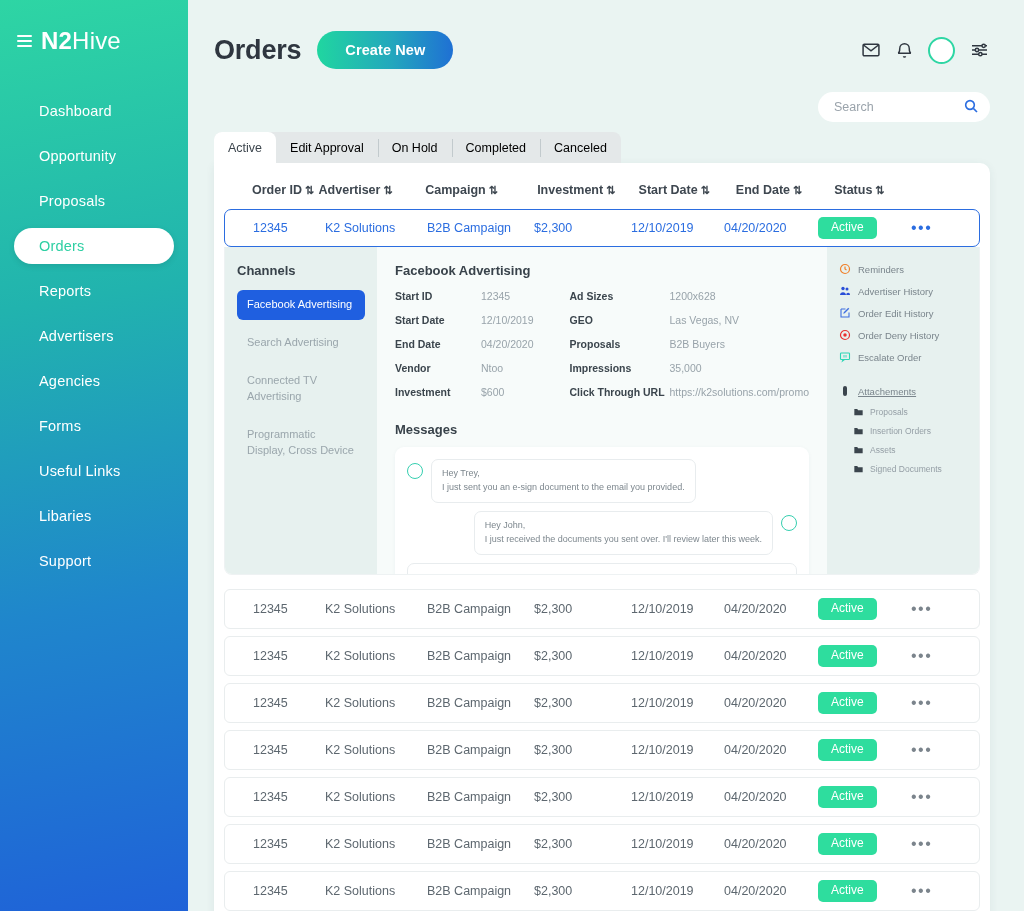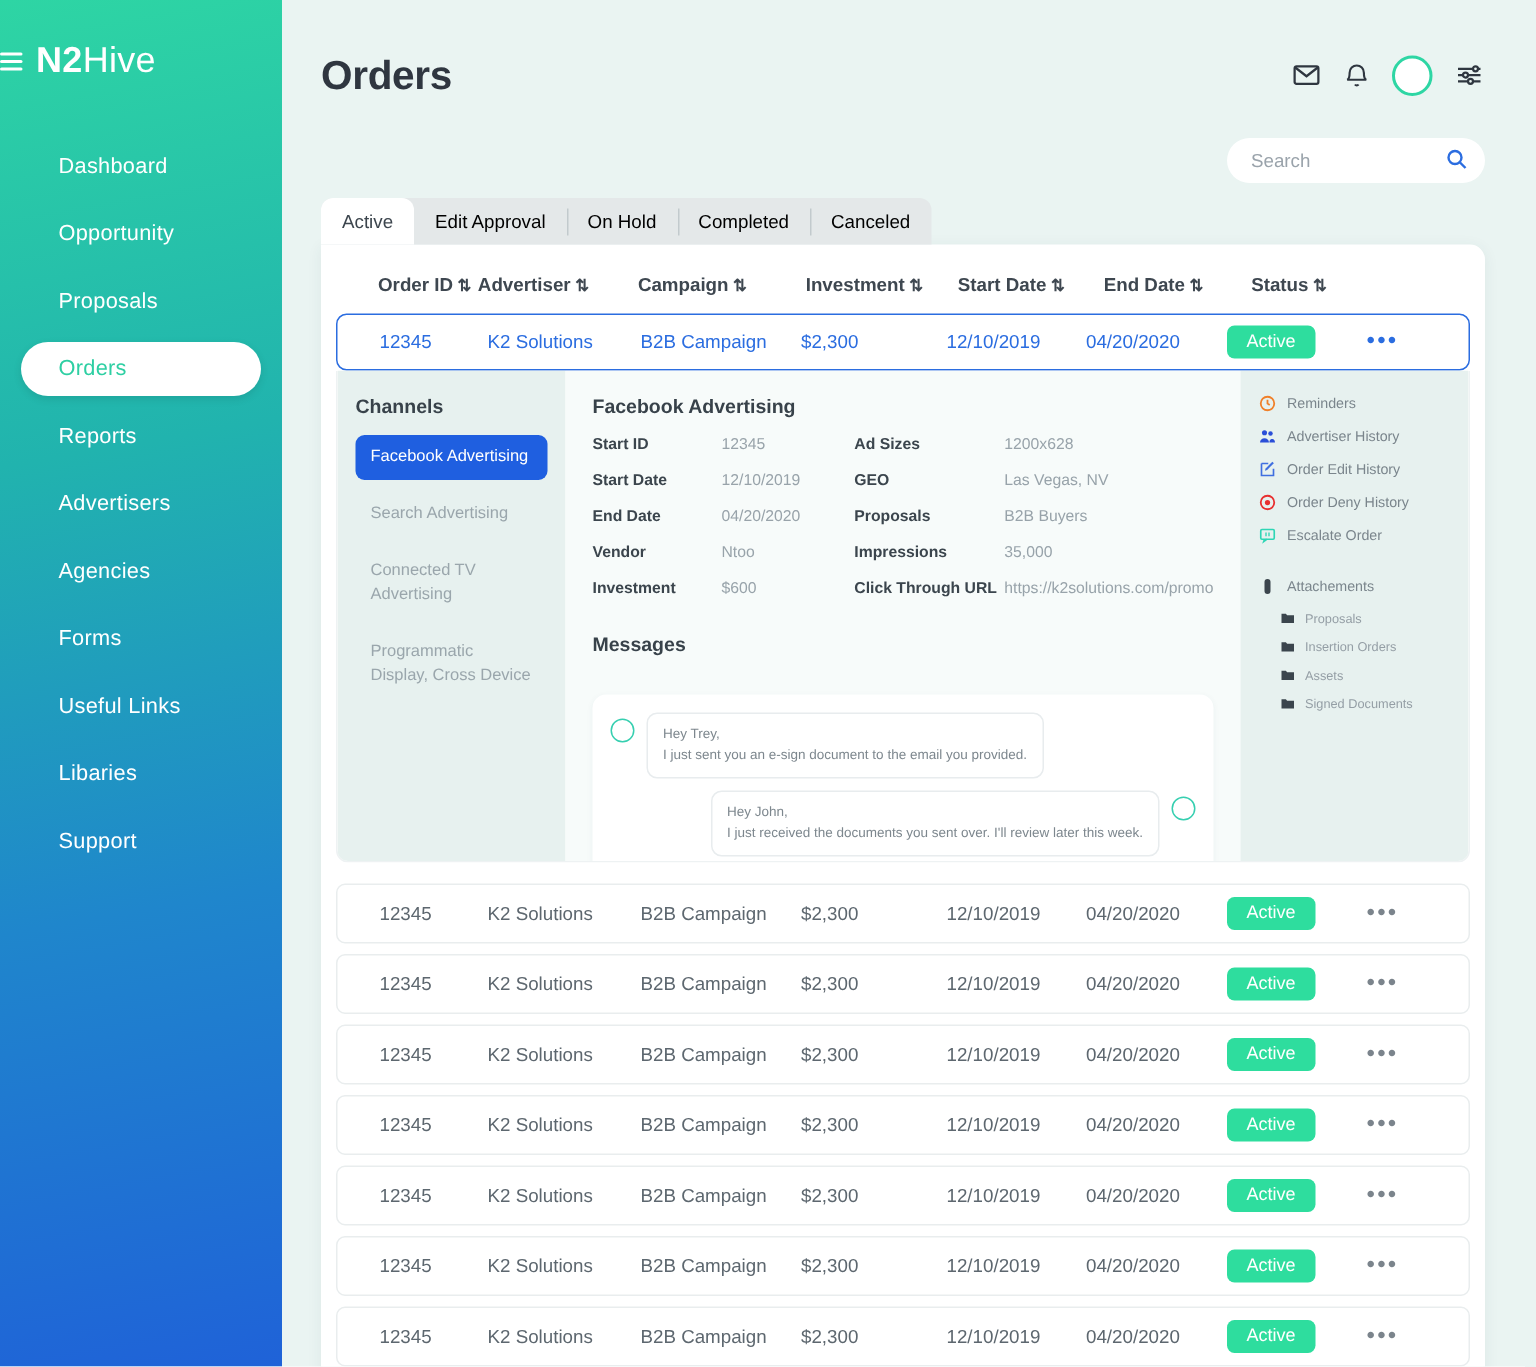--- a/index.html
+++ b/index.html
@@ -16,20 +16,21 @@
     width: 188px;
     flex: 0 0 188px;
     background: linear-gradient(170deg, #2ed5a4 0%, #21b3ae 33%, #1f86cc 66%, #1f62d8 100%);
     padding-top: 27px;
     color: #fff;
   }
   .brand {
     display: flex;
     align-items: center;
     gap: 9px;
+    padding-left: 17px;
     margin-bottom: 38px;
   }
   .hamburger { display: flex; flex-direction: column; gap: 3px; width: 15px; }
   .hamburger i { display: block; height: 2px; background: #fff; border-radius: 1px; }
   .brand-text { font-size: 24px; letter-spacing: .2px; }
   .brand-text b { font-weight: 700; }
   .brand-text span { font-weight: 300; }
 
   .nav { display: flex; flex-direction: column; }
   .nav-item {
@@ -244,21 +245,21 @@
   .chan.active { background: #1f5fe0; color: #fff; font-weight: 400; }
 
   .fields { display: flex; gap: 0; }
   .fcol { flex: 1; }
   .fcol.right { flex: 1.25; }
   .frow { display: flex; margin-bottom: 12px; font-size: 10.5px; }
   .fk { width: 86px; font-weight: 700; color: #3b454d; }
   .fk.wide { width: 100px; }
   .fv { color: #98a3aa; }
 
-  .msg-h { font-size: 13px; font-weight: 700; color: #38424a; margin: 12px 0 26px 0; }
+  .msg-h { font-size: 13px; font-weight: 700; color: #38424a; margin: 12px 0 10px 0; }
   .msg-box {
     background: #fff;
     border-radius: 9px;
     padding: 12px 12px 12px 12px;
     box-shadow: 0 1px 4px rgba(40,70,90,.05);
   }
   .msg-line { display: flex; align-items: flex-start; gap: 8px; margin-bottom: 8px; }
   .msg-line.right { justify-content: flex-end; }
   .bub-av {
     width: 16px; height: 16px; flex: 0 0 16px;
@@ -289,21 +290,21 @@
   .msg-input input::placeholder { color: #97a1a8; }
   .clip, .send { cursor: pointer; display: block; }
   .clip { margin-right: 10px; }
 
   .side-item {
     display: flex; align-items: center; gap: 7px;
     font-size: 9.5px; color: #7a858c;
     margin-bottom: 10px; cursor: pointer;
   }
   .side-item .si { width: 12px; height: 12px; flex: 0 0 12px; }
-  .att-h { margin-top: 22px; }
+  .att-h { margin-top: 22px; text-decoration: underline; }
   .att-item {
     display: flex; align-items: center; gap: 6px;
     font-size: 8.5px; color: #949ea5;
     margin: 0 0 9px 14px; cursor: pointer;
   }
 </style>
 </head>
 <body>
 
 <div class="app">
@@ -329,20 +330,21 @@
       <div class="nav-item">Useful Links</div>
       <div class="nav-item">Libaries</div>
       <div class="nav-item">Support</div>
     </nav>
   </aside>
 
   <main class="main">
 
     <div class="topbar">
       <div class="page-title">Orders</div>
+      <button class="create-btn">Create New</button>
       <div class="top-icons">
         <svg width="20" height="20" viewBox="0 0 24 24" fill="none" stroke="#2f3640" stroke-width="1.8">
             <rect x="2.5" y="5" width="19" height="14" rx="1.5"></rect>
             <path d="M3 6l9 7 9-7"></path>
           </svg>
         <svg width="19" height="20" viewBox="0 0 24 24" fill="none" stroke="#2f3640" stroke-width="1.8">
             <path d="M6 10a6 6 0 0112 0c0 5 2 6 2 6H4s2-1 2-6z"></path>
             <path d="M10.5 20a1.8 1.8 0 003 0"></path>
           </svg>
         <div class="avatar"></div>

